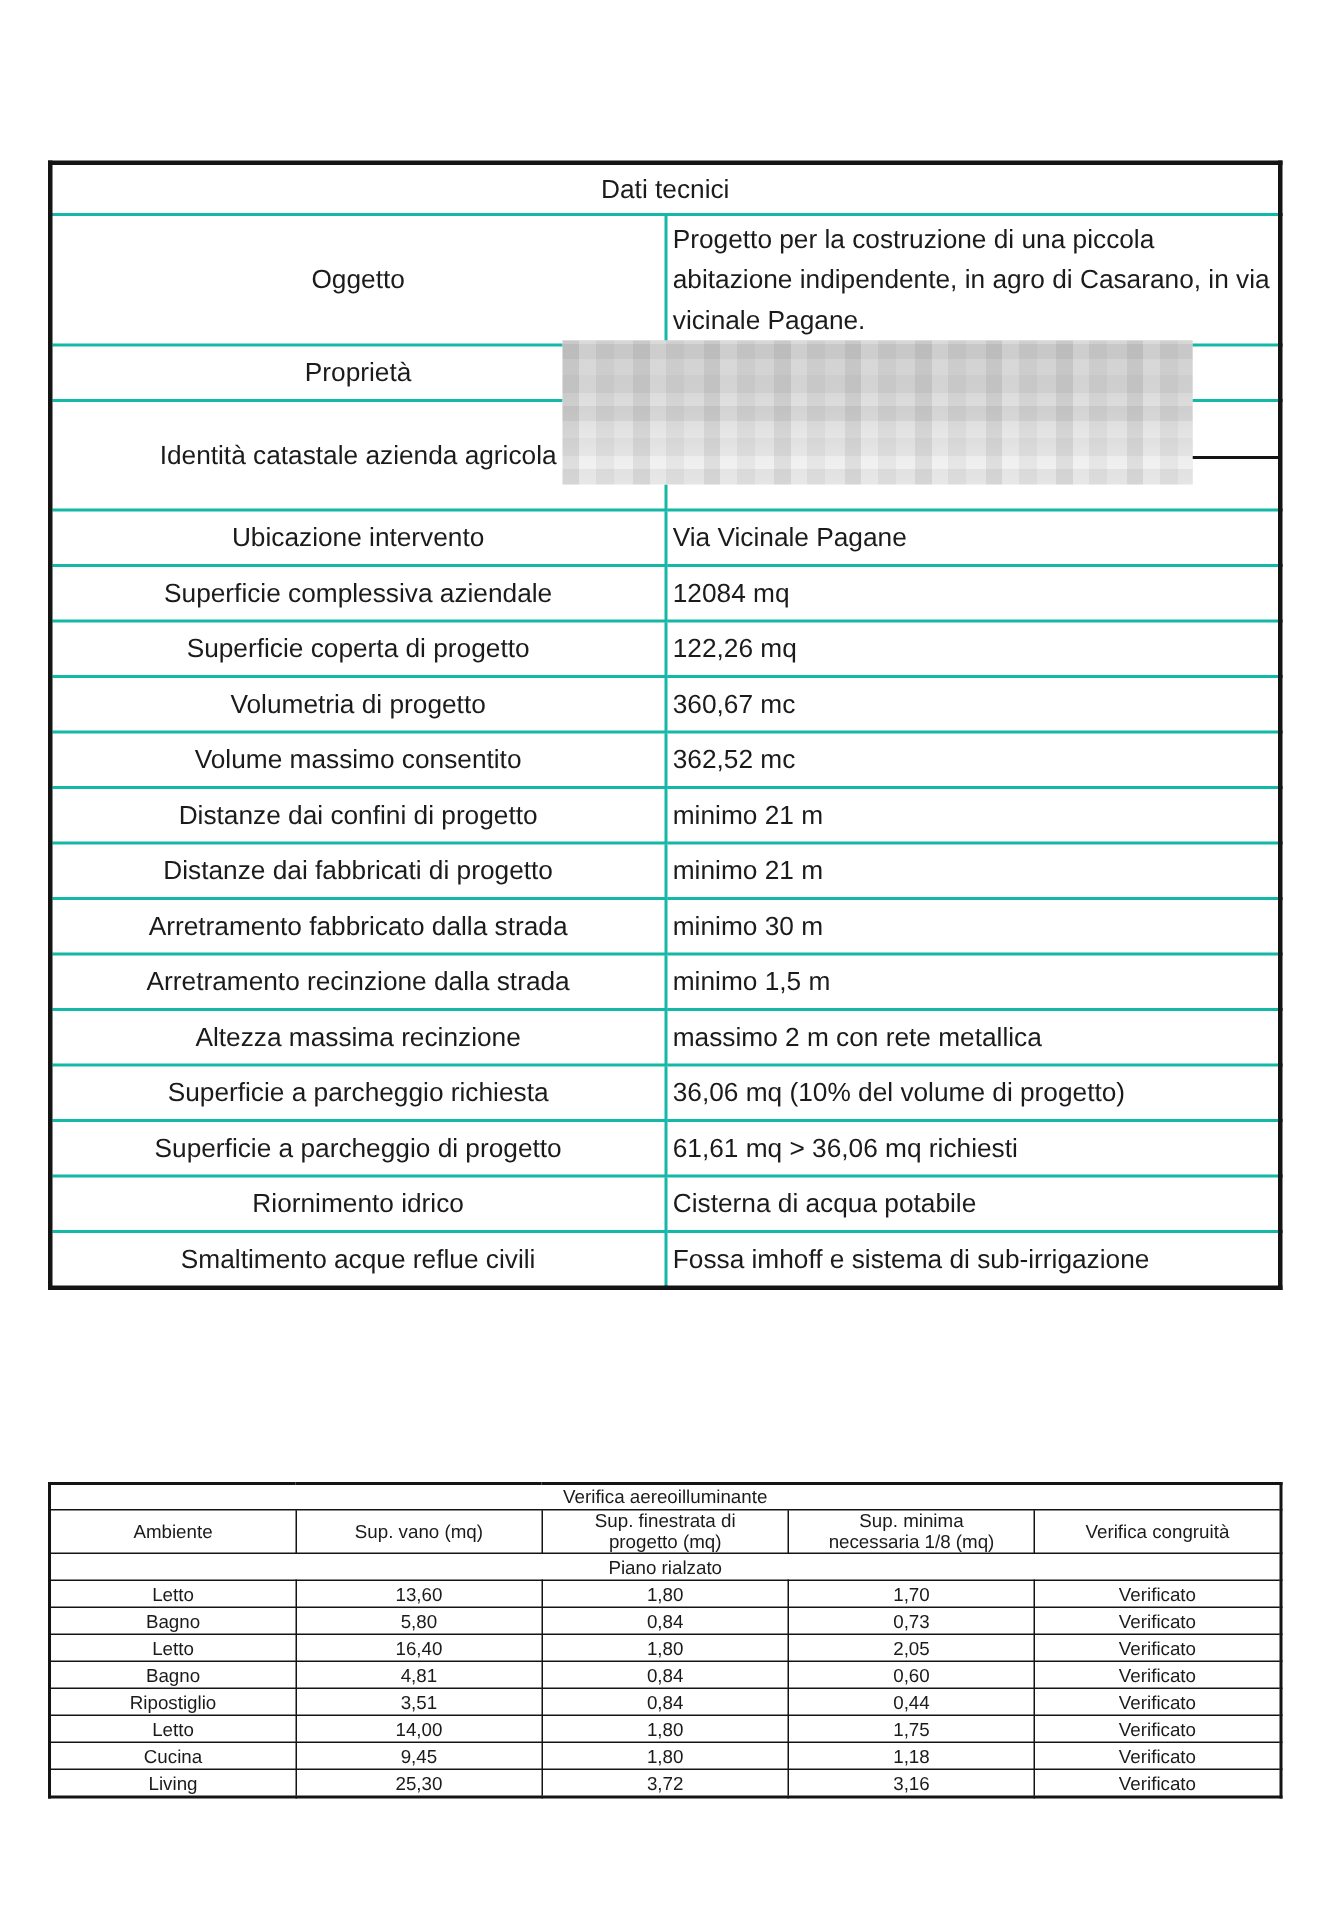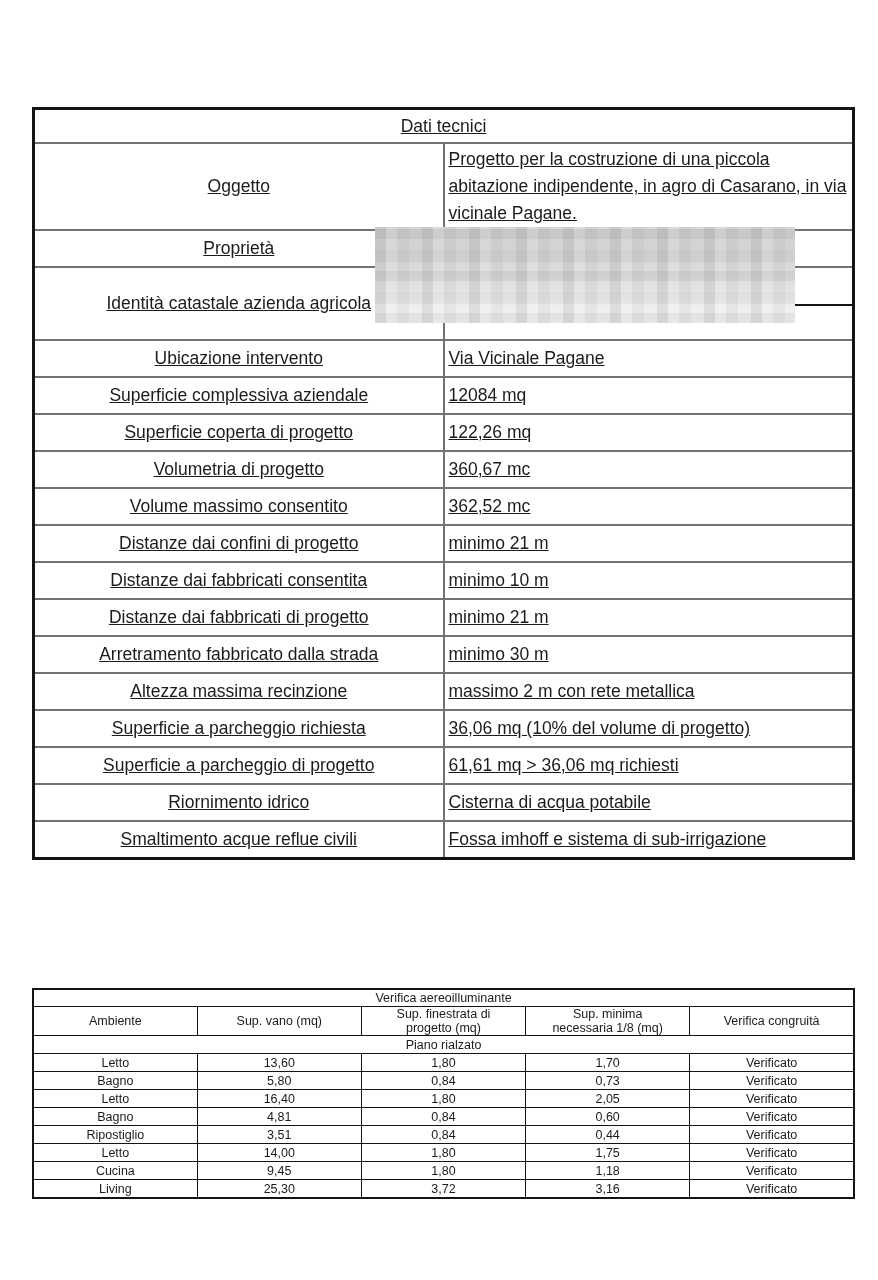--- a/index.html
+++ b/index.html
@@ -25,24 +25,23 @@
     width: 823px;
   }
   table.t1 {
     border-collapse: collapse;
     width: 100%;
     table-layout: fixed;
     font-size: 17.5px;
     border: 3px solid #141414;
   }
   table.t1 td, table.t1 th {
-    border: 2px solid #737373;
+    border: 2px solid #14b8a6;
     vertical-align: middle;
     overflow: hidden;
-    text-decoration: underline;
   }
   table.t1 .title-cell {
     height: 30px;
     text-align: center;
     font-weight: normal;
   }
   table.t1 td { height: 31px; }
   table.t1 tr.row-oggetto td  { height: 80px; }
   table.t1 tr.row-proprieta td { height: 31px; }
   table.t1 tr.row-identita td  { height: 67px; }
@@ -159,30 +158,30 @@
           </tr>
           <tr>
             <td class="lbl">Volume massimo consentito</td>
             <td class="val">362,52 mc</td>
           </tr>
           <tr>
             <td class="lbl">Distanze dai confini di progetto</td>
             <td class="val">minimo 21 m</td>
           </tr>
           <tr>
-            <td class="lbl">Distanze dai fabbricati consentita</td>
-            <td class="val">minimo 10 m</td>
-          </tr>
-          <tr>
             <td class="lbl">Distanze dai fabbricati di progetto</td>
             <td class="val">minimo 21 m</td>
           </tr>
           <tr>
             <td class="lbl">Arretramento fabbricato dalla strada</td>
             <td class="val">minimo 30 m</td>
+          </tr>
+          <tr>
+            <td class="lbl">Arretramento recinzione dalla strada</td>
+            <td class="val">minimo 1,5 m</td>
           </tr>
           <tr>
             <td class="lbl">Altezza massima recinzione</td>
             <td class="val">massimo 2 m con rete metallica</td>
           </tr>
           <tr>
             <td class="lbl">Superficie a parcheggio richiesta</td>
             <td class="val">36,06 mq (10% del volume di progetto)</td>
           </tr>
           <tr>

